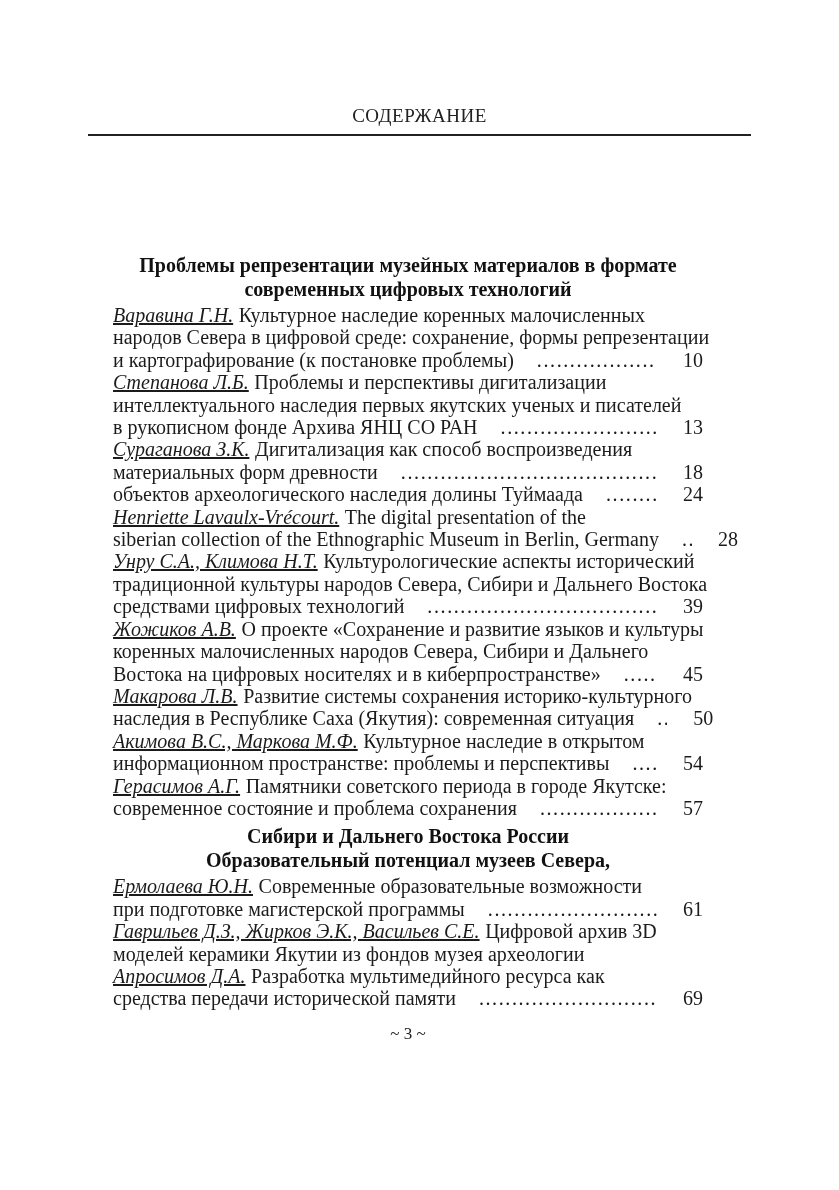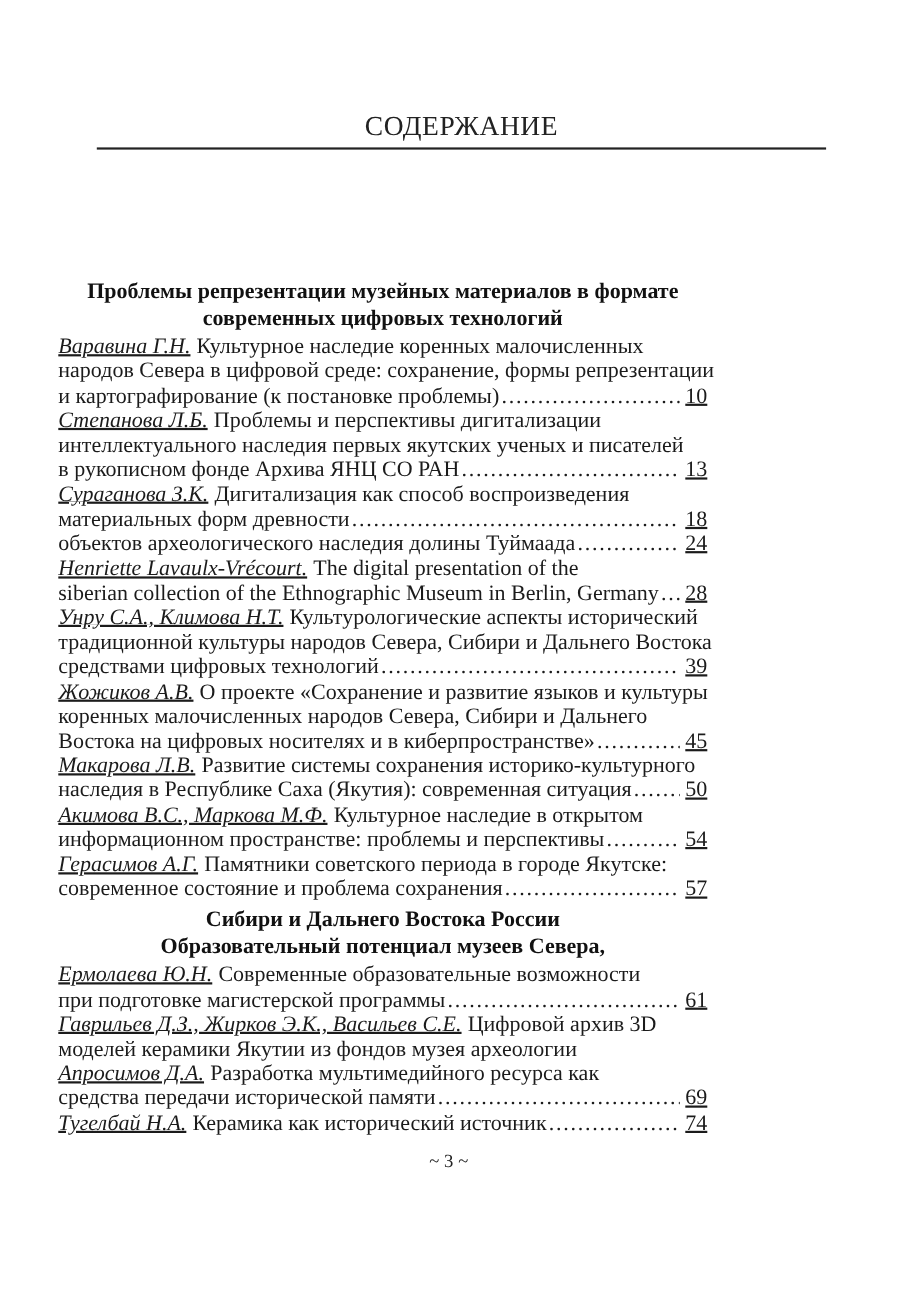--- a/index.html
+++ b/index.html
@@ -7,65 +7,65 @@
     width: 839px; height: 1190px;
     background: #ffffff;
     font-family: "Liberation Serif", "DejaVu Serif", serif;
     color: #1b1b1b;
     overflow: hidden;
   }
   .page { position: relative; width: 839px; height: 1190px; background: #fff; }
 
   .header { text-align: center; padding-top: 101px; }
   .page-title {
-    font-size: 25px;
+    font-size: 19px;
     letter-spacing: 0.5px;
     line-height: 29px;
     color: #222;
   }
   .rule {
     width: 663px;
     margin: 4px auto 0 auto;
     border-top: 2px solid #222;
     height: 0;
   }
 
   .content {
     width: 590px;
-    margin: 118px 0 0 53px;
+    margin: 118px 0 0 113px;
     font-size: 20px;
     line-height: 22.4px;
   }
 
   .section-heading {
     font-weight: bold;
     text-align: center;
     line-height: 23.5px;
     margin-bottom: 3px;
     color: #111;
   }
   .section.second .section-heading { margin-top: 6px; }
 
   .entry { }
   .line { white-space: nowrap; }
-  .line.last { display: flex; align-items: flex-start; }
+  .line.last { display: flex; align-items: flex-start; gap: 21px; }
   .line.last .txt { flex: 0 0 auto; }
   .au { font-style: italic; margin-right: 0.28em; text-decoration: underline; }
   .dots {
     flex: 1 1 auto;
     overflow: hidden;
     white-space: nowrap;
     letter-spacing: 1.6px;
     margin-left: 2px;
     min-width: 10px;
   }
   .dots::after {
     content: "..................................................................................................................................................................................................";
   }
-  .pg { flex: 0 0 auto; padding-left: 5px; text-decoration: underline; }
+  .pg { flex: 0 0 auto; padding-left: 5px; }
 
   .footer {
     width: 590px;
     margin: 14px 0 0 113px;
     text-align: center;
     font-size: 17px;
     color: #222;
   }
 </style>
 </head>
@@ -202,28 +202,20 @@
 
       <div class="entry">
         <div class="line"><span class="au">Апросимов Д.А.</span><span class="txt">Разработка мультимедийного ресурса как</span></div>
         <div class="line last">
             <span class="txt">средства передачи исторической памяти</span>
             <span class="dots"></span>
             <span class="pg">69</span>
           </div>
       </div>
 
-      <div class="entry">
-        <div class="line last">
-            <span class="au">Тугелбай Н.А.</span>
-            <span class="txt">Керамика как исторический источник</span>
-            <span class="dots"></span>
-            <span class="pg">74</span>
-          </div>
-      </div>
     </div>
 
   </div>
 
   <div class="footer">
     <span>~ 3 ~</span>
   </div>
 
 </div>
 

